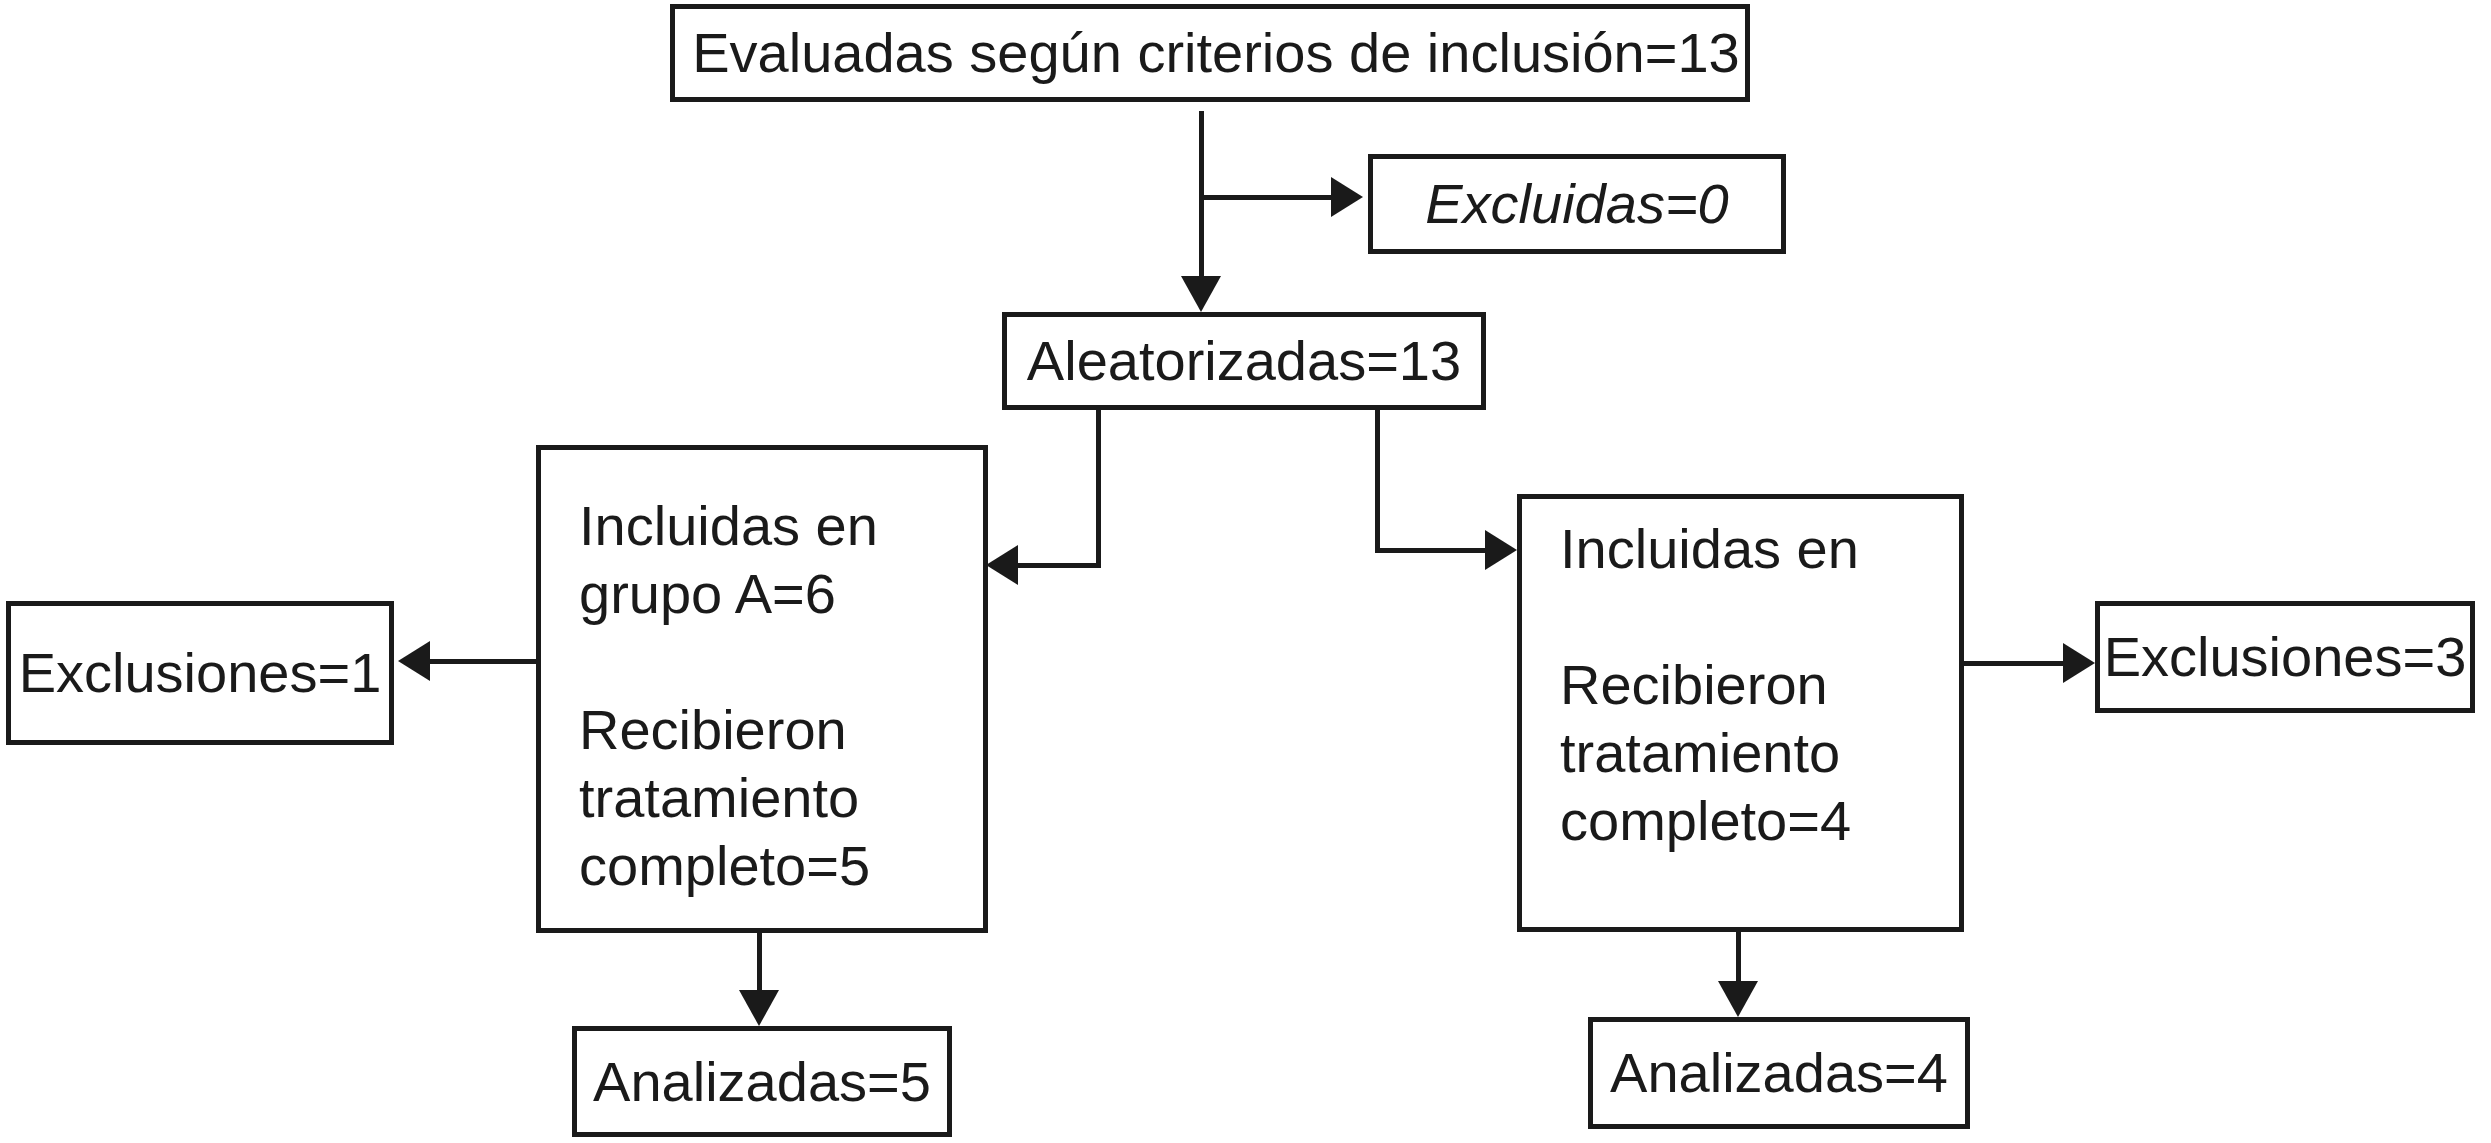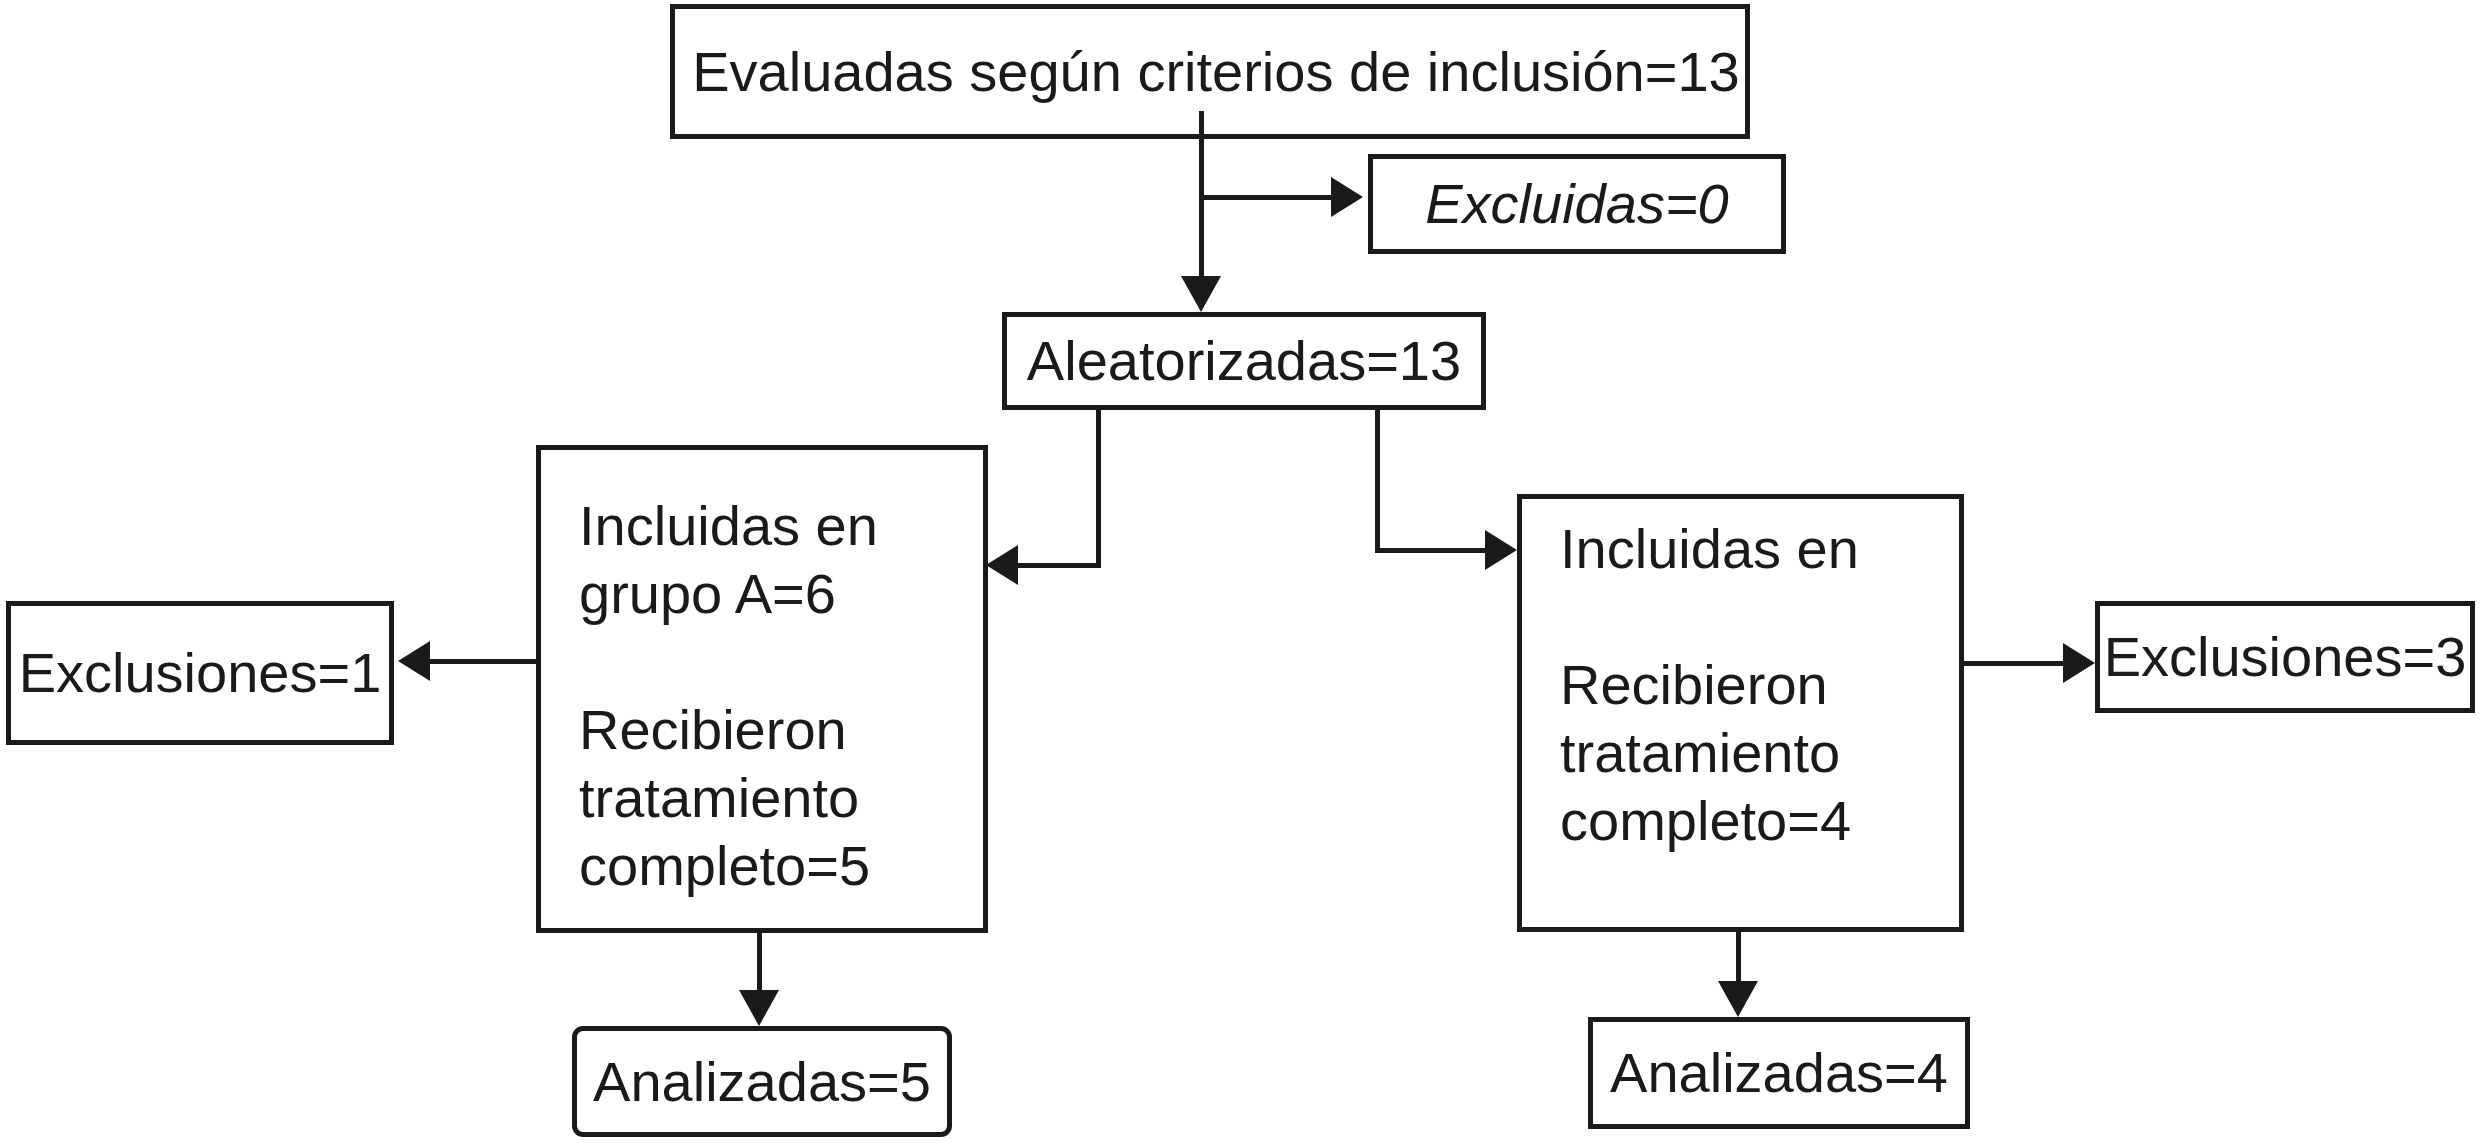--- a/index.html
+++ b/index.html
@@ -28,28 +28,28 @@
   .center {
     display: flex;
     align-items: center;
     justify-content: center;
     text-align: center;
   }
   .group { text-align: left; }
   .tl { height: 68px; line-height: 68px; white-space: nowrap; }
 
   
-  #b-evaluadas      { left: 670px;  top: 4px;    width: 1080px; height: 135px; padding-left: 12px; }
+  #b-evaluadas      { left: 670px;  top: 4px;    width: 1080px; height: 98px; padding-left: 12px; }
   #b-excluidas      { left: 1368px; top: 154px;  width: 418px;  height: 100px; font-style: italic; }
   #b-aleatorizadas  { left: 1002px; top: 312px;  width: 484px;  height: 98px;  }
   #b-grupo-a        { left: 536px;  top: 445px;  width: 452px;  height: 488px; padding: 42px 10px 0 38px; }
   #b-grupo-b        { left: 1517px; top: 494px;  width: 447px;  height: 438px; padding: 16px 10px 0 38px; }
   #b-exclusiones-a  { left: 6px;    top: 601px;  width: 388px;  height: 144px; }
   #b-exclusiones-b  { left: 2095px; top: 601px;  width: 380px;  height: 112px; }
-  #b-analizadas-a   { left: 572px;  top: 1026px; width: 380px;  height: 111px; border-radius: 11px; }
+  #b-analizadas-a   { left: 572px;  top: 1026px; width: 380px;  height: 111px; }
   #b-analizadas-b   { left: 1588px; top: 1017px; width: 382px;  height: 112px; }
 
   
   .ln { position: absolute; background: #1a1a1a; }
   #v1 { left: 1199px; top: 111px; width: 5px;   height: 168px; }
   #h1 { left: 1199px; top: 195px; width: 135px; height: 5px;   }
   #v2 { left: 1096px; top: 408px; width: 5px;   height: 160px; }
   #h2 { left: 1012px; top: 563px; width: 89px;  height: 5px;   }
   #v3 { left: 1375px; top: 408px; width: 5px;   height: 145px; }
   #h3 { left: 1375px; top: 548px; width: 115px; height: 5px;   }

